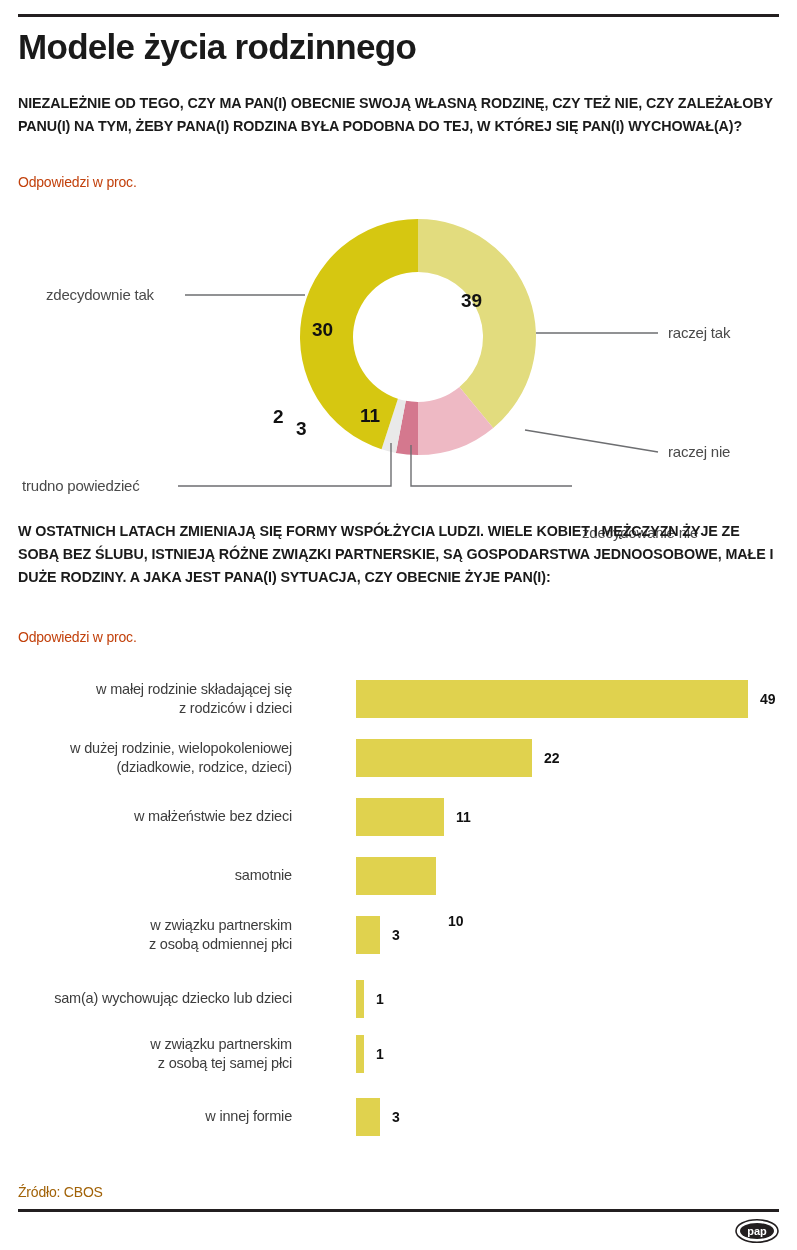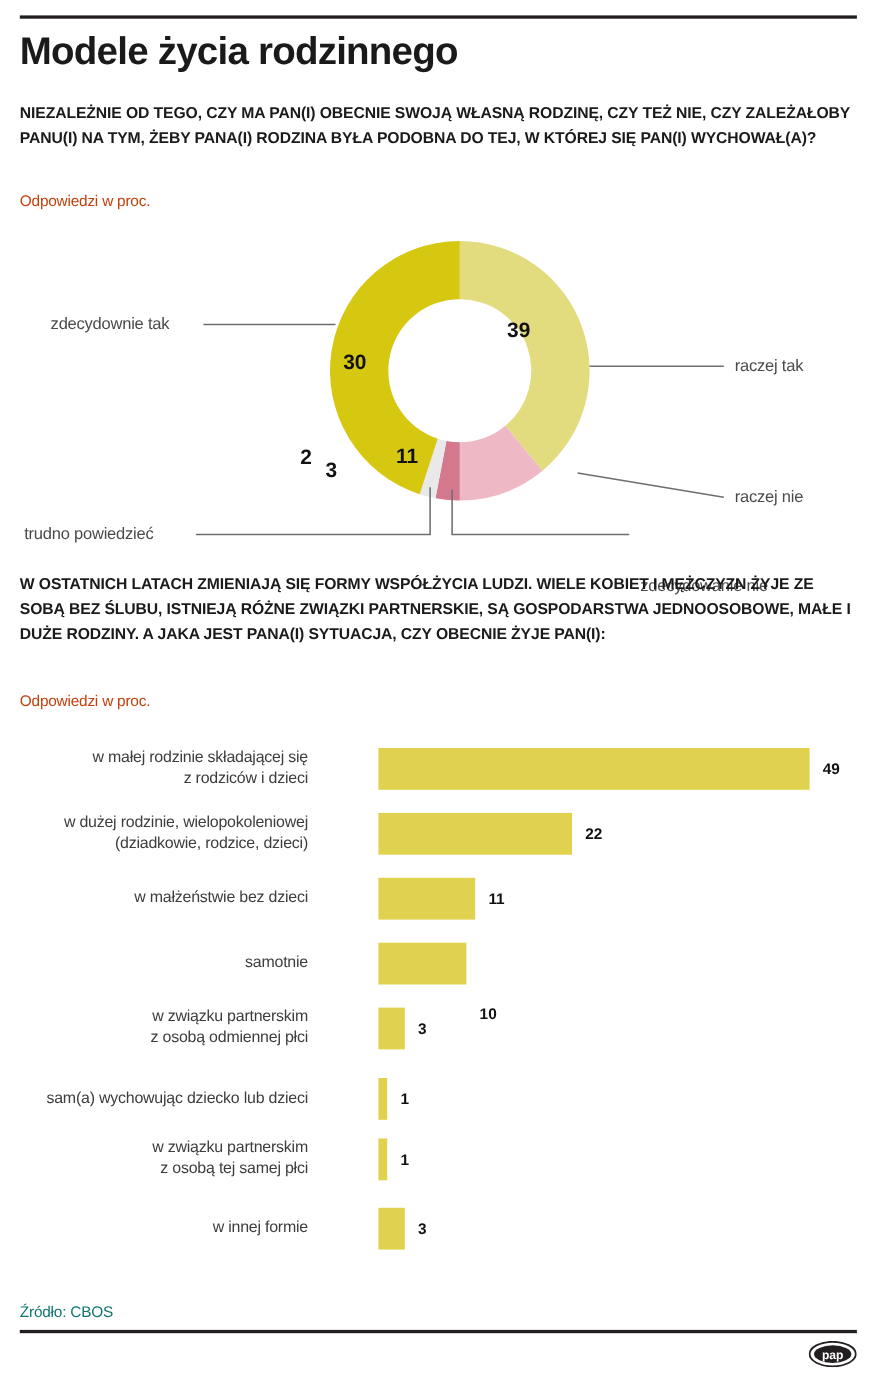--- a/index.html
+++ b/index.html
@@ -79,21 +79,21 @@
   }
 
   
   .bars {
     position: absolute;
     left: 0; top: 676px;
     width: 797px;
   }
   .bar-row {
     position: absolute;
-    left: 0;
+    left: 12px;
     width: 743px;
     height: 46px;
   }
   .bar-label {
     position: absolute;
     right: 463px;
     width: 300px;
     text-align: right;
     font-size: 14.5px;
     color: #3d3d3d;
@@ -117,21 +117,21 @@
     font-size: 14px;
     font-weight: bold;
     color: #111;
   }
 
   
   .source {
     position: absolute;
     left: 18px; top: 1184px;
     font-size: 14px;
-    color: #0f766e;
+    color: #a16207;
     letter-spacing: -0.2px;
   }
   .bottom-rule {
     position: absolute;
     left: 18px; top: 1209px;
     width: 761px; height: 3px;
     background: #231f20;
   }
   .pap-logo {
     position: absolute;

